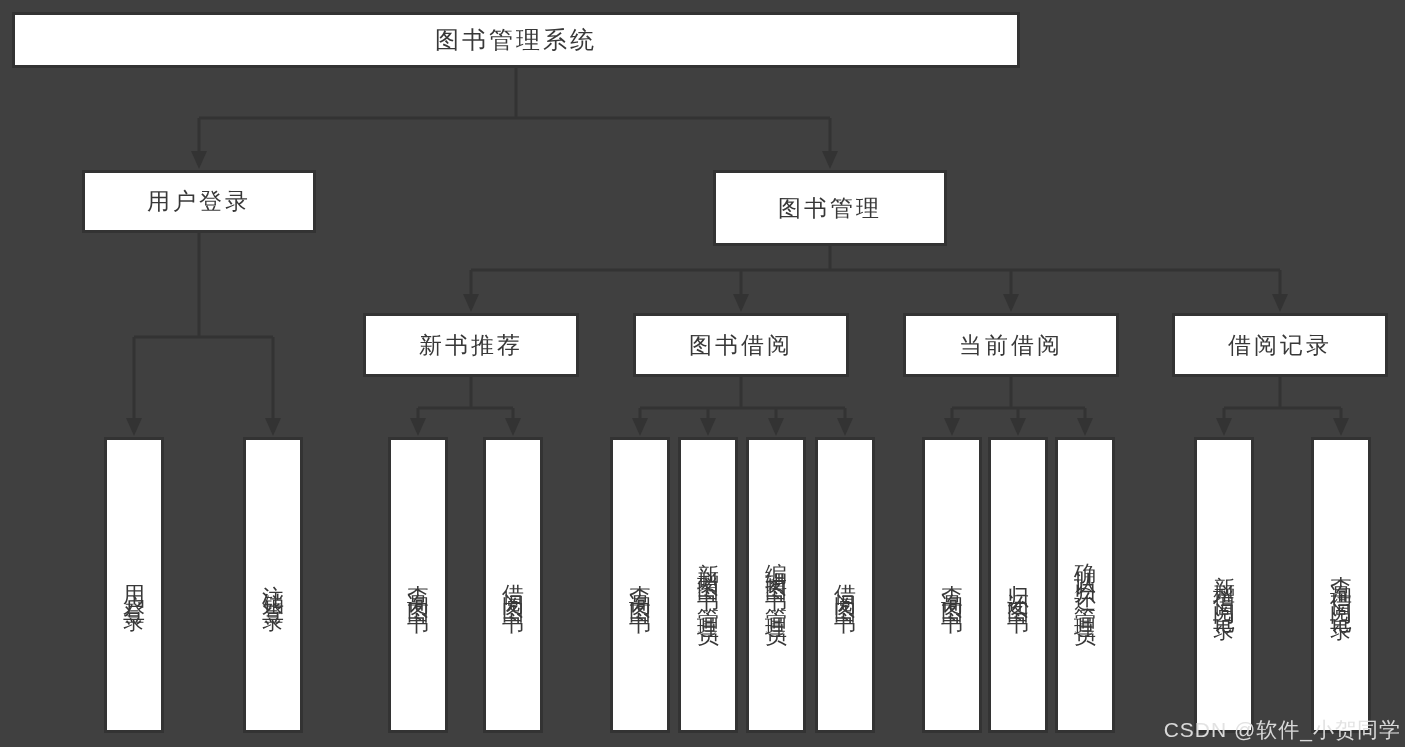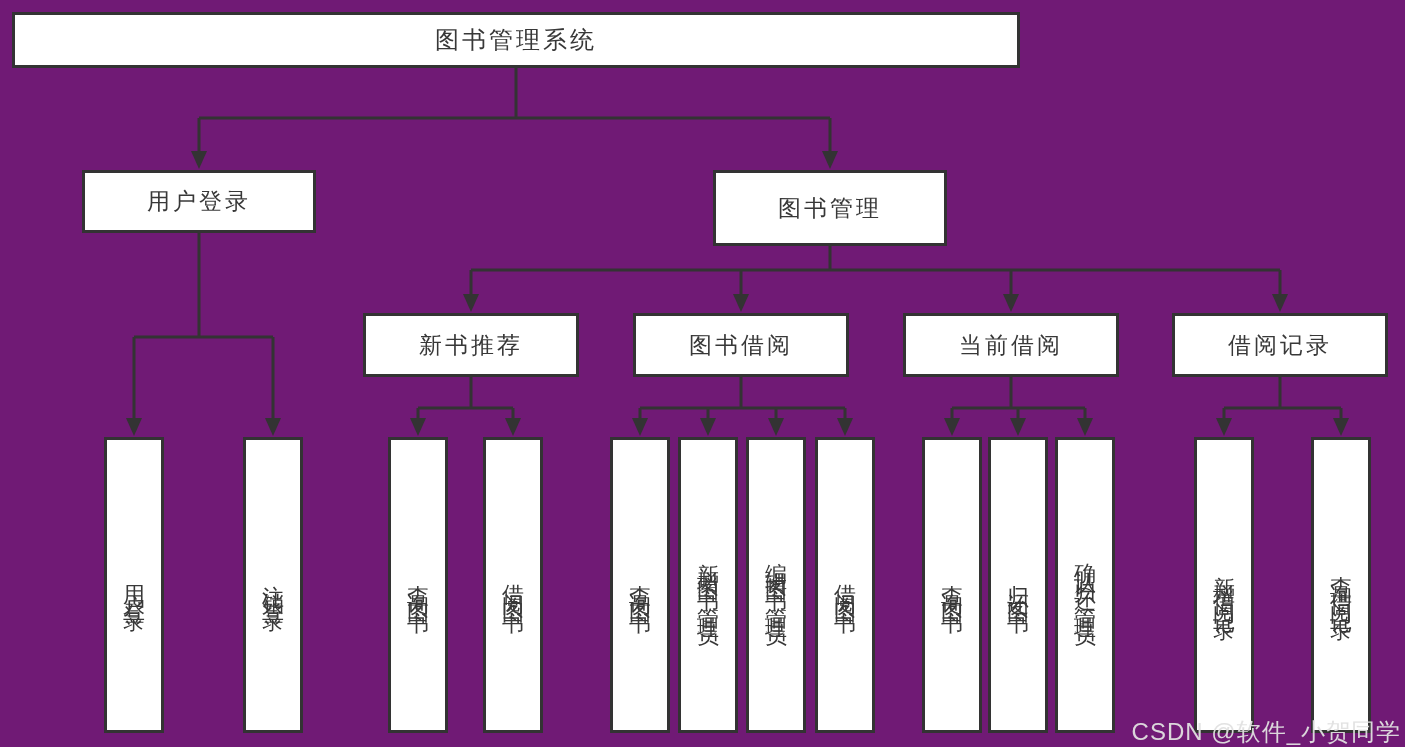--- a/index.html
+++ b/index.html
@@ -4,21 +4,21 @@
 <style>
   html, body {
     margin: 0;
     padding: 0;
     background: #ffffff;
   }
   #canvas {
     position: relative;
     width: 1405px;
     height: 747px;
-    background: #701a75;
+    background: #404040;
     font-family: "Liberation Sans", "DejaVu Sans", sans-serif;
     overflow: hidden;
   }
   #connectors {
     position: absolute;
     left: 0;
     top: 0;
     z-index: 1;
   }
   .node {
@@ -65,21 +65,21 @@
   #n-l30 { left: 922px; }
   #n-l31 { left: 988px; }
   #n-l32 { left: 1055px; }
   #n-l40 { left: 1194px; }
   #n-l41 { left: 1311px; }
   #watermark {
     position: absolute;
     right: 4px;
     top: 716px;
     z-index: 3;
-    font-size: 24px;
+    font-size: 21px;
     color: rgba(224, 224, 224, 0.95);
     letter-spacing: 1px;
     white-space: nowrap;
   }
 </style>
 </head>
 <body>
 
 <div id="canvas">
 

